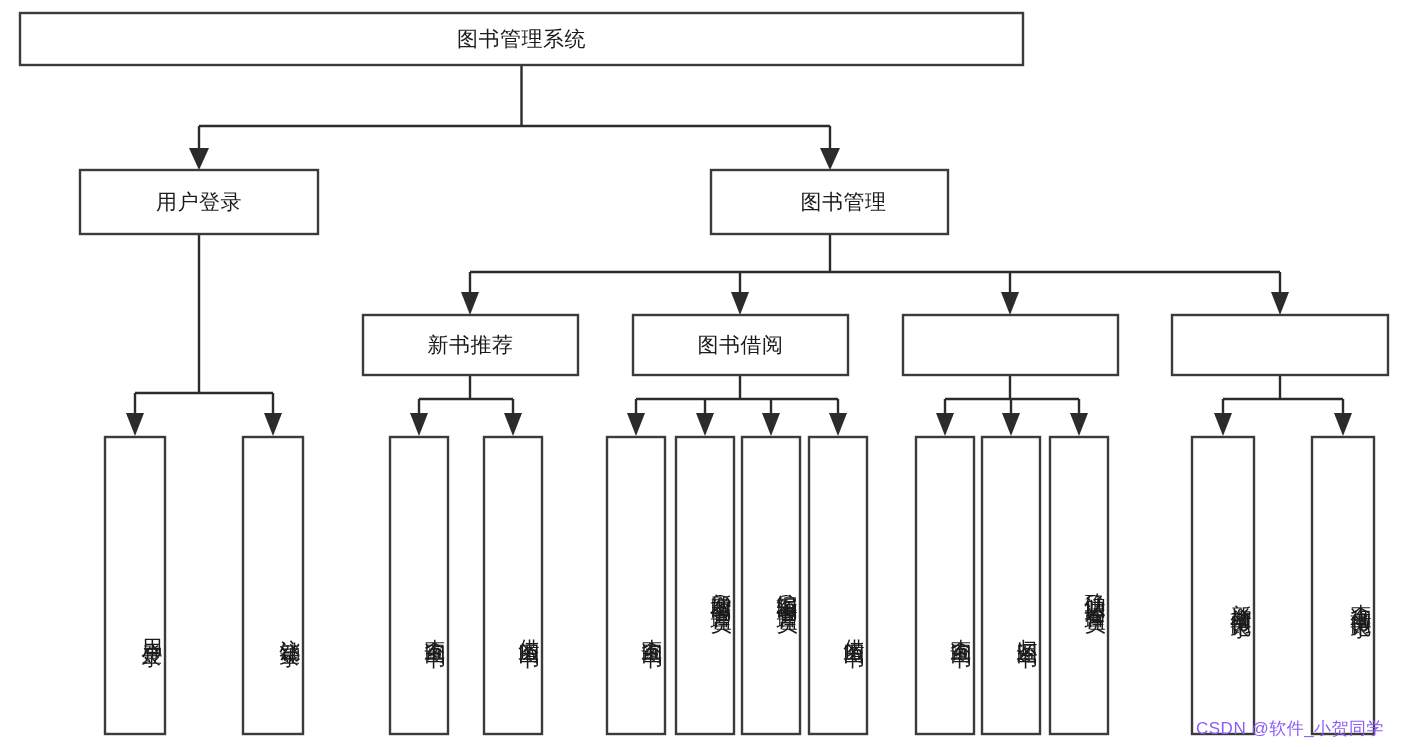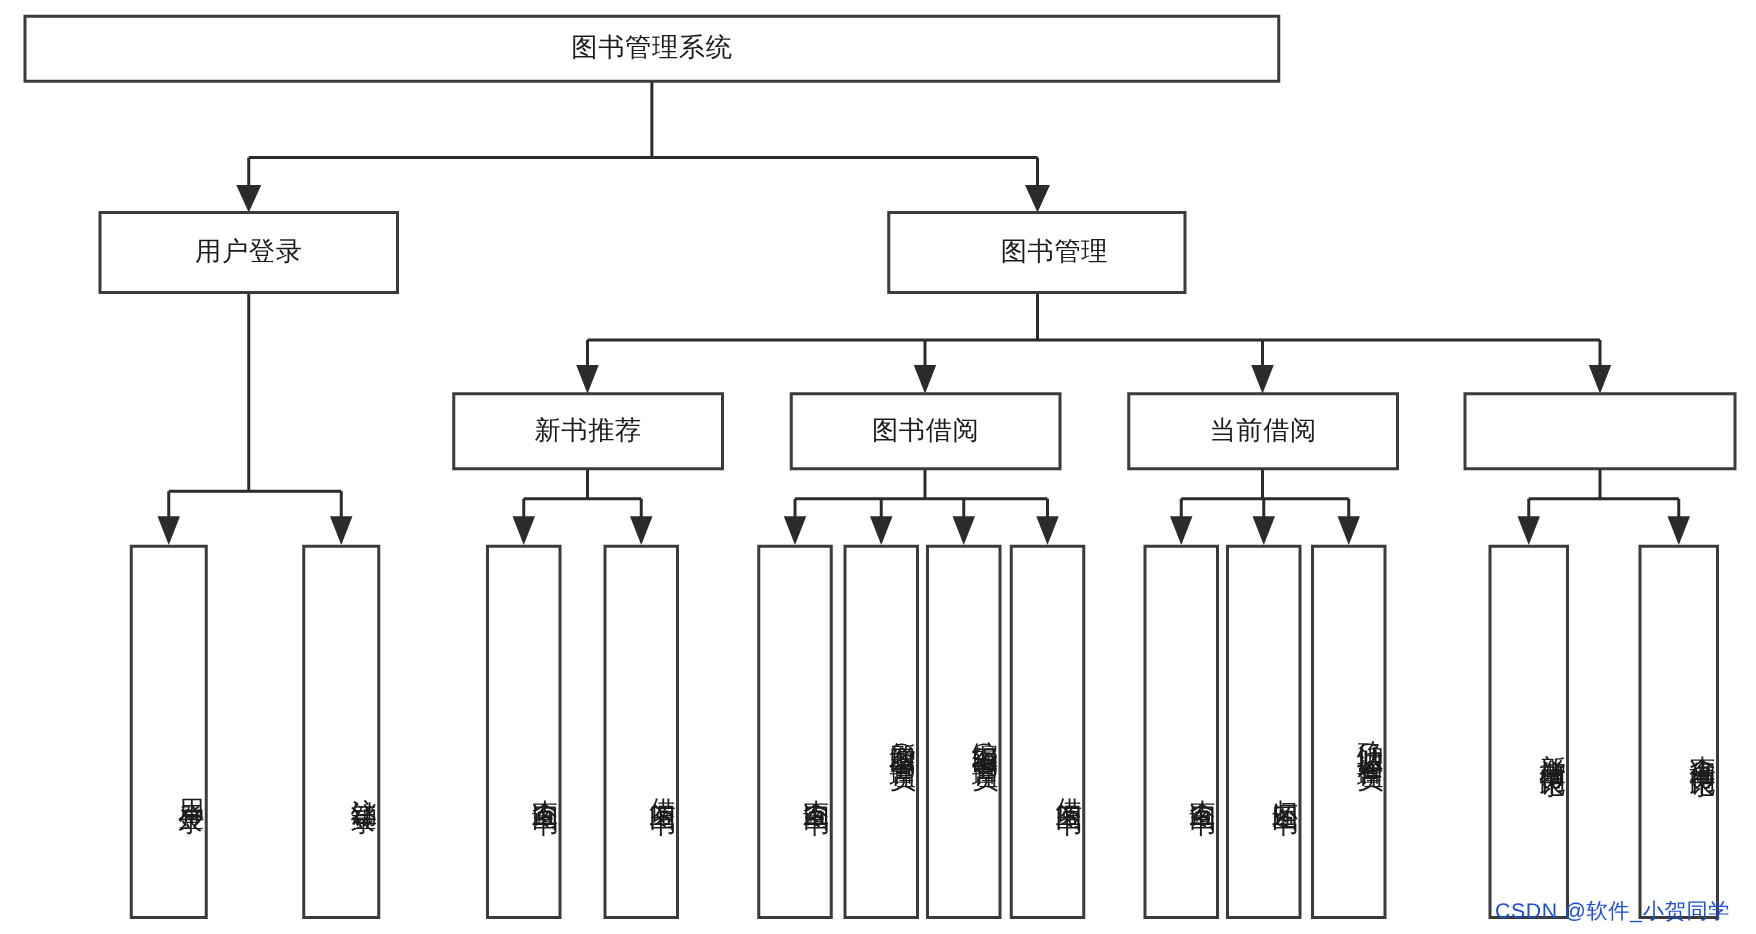--- a/index.html
+++ b/index.html
@@ -61,21 +61,21 @@
     font-size: 21px;
     letter-spacing: 3px;
     line-height: 1.25;
     padding-top: 6px;
     align-items: flex-start;
     justify-content: center;
   }
   .watermark {
     position: absolute;
     font-size: 17px;
-    color: #1d4ed8;
+    color: #8b5cf6;
     letter-spacing: 0.5px;
     white-space: nowrap;
     font-family: "Liberation Sans", "DejaVu Sans", sans-serif;
   }
 </style>
 </head>
 <body>
 
 <div id="diagram-root">
 
@@ -187,21 +187,20 @@
     <rect class="node-box" x="1312" y="437" width="62" height="297"></rect>
   </svg>
 
   <div class="node-label horizontal" style="left:20px; top:13px; width:1003px; height:52px;">图书管理系统</div>
 
   <div class="node-label horizontal" style="left:80px; top:170px; width:238px; height:64px;">用户登录</div>
   <div class="node-label horizontal" style="left:711px; top:170px; width:237px; height:64px;padding-left:28px;">图书管理</div>
 
   <div class="node-label horizontal" style="left:363px; top:315px; width:215px; height:60px;">新书推荐</div>
   <div class="node-label horizontal" style="left:633px; top:315px; width:215px; height:60px;border-radius:20px;">图书借阅</div>
-  <div class="node-label horizontal" style="left:903px; top:315px; width:215px; height:60px;">当前借阅</div>
 
   <div class="node-label vertical" style="left:105px; top:437px; width:60px; height:297px; padding-top:84px;">用户登录</div>
   <div class="node-label vertical" style="left:243px; top:437px; width:60px; height:297px; padding-top:84px;">注销登录</div>
 
   <div class="node-label vertical" style="left:390px; top:437px; width:58px; height:297px; padding-top:84px;">查询图书</div>
   <div class="node-label vertical" style="left:484px; top:437px; width:58px; height:297px; padding-top:84px;">借阅图书</div>
 
   <div class="node-label vertical" style="left:607px; top:437px; width:58px; height:297px; padding-top:84px;">查询图书</div>
   <div class="node-label vertical" style="left:676px; top:437px; width:58px; height:297px; padding-top:8px;">新增图书（管理员）</div>
   <div class="node-label vertical" style="left:742px; top:437px; width:58px; height:297px; padding-top:8px;">编辑图书（管理员）</div>

